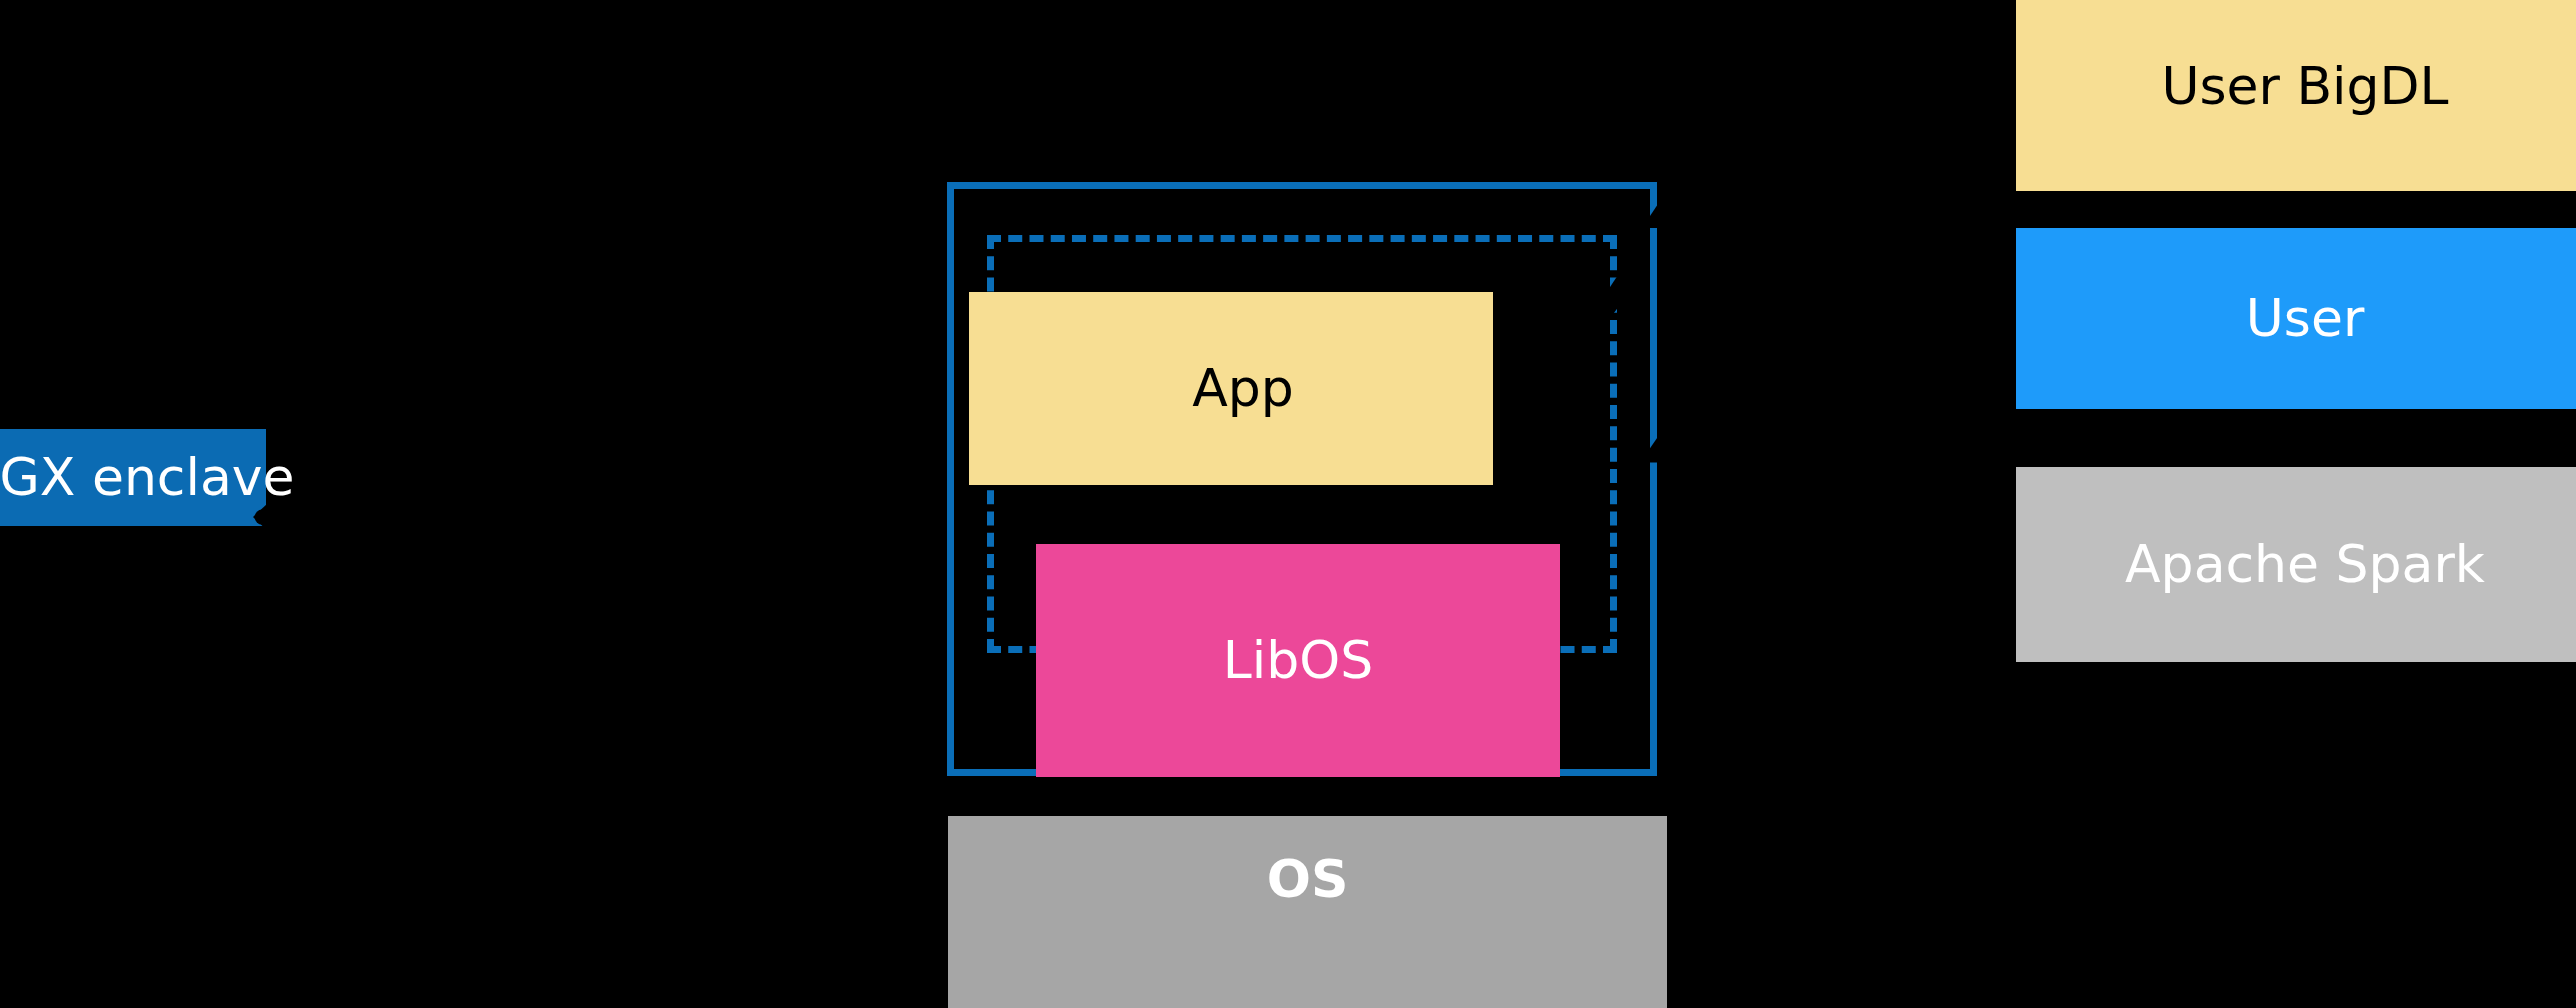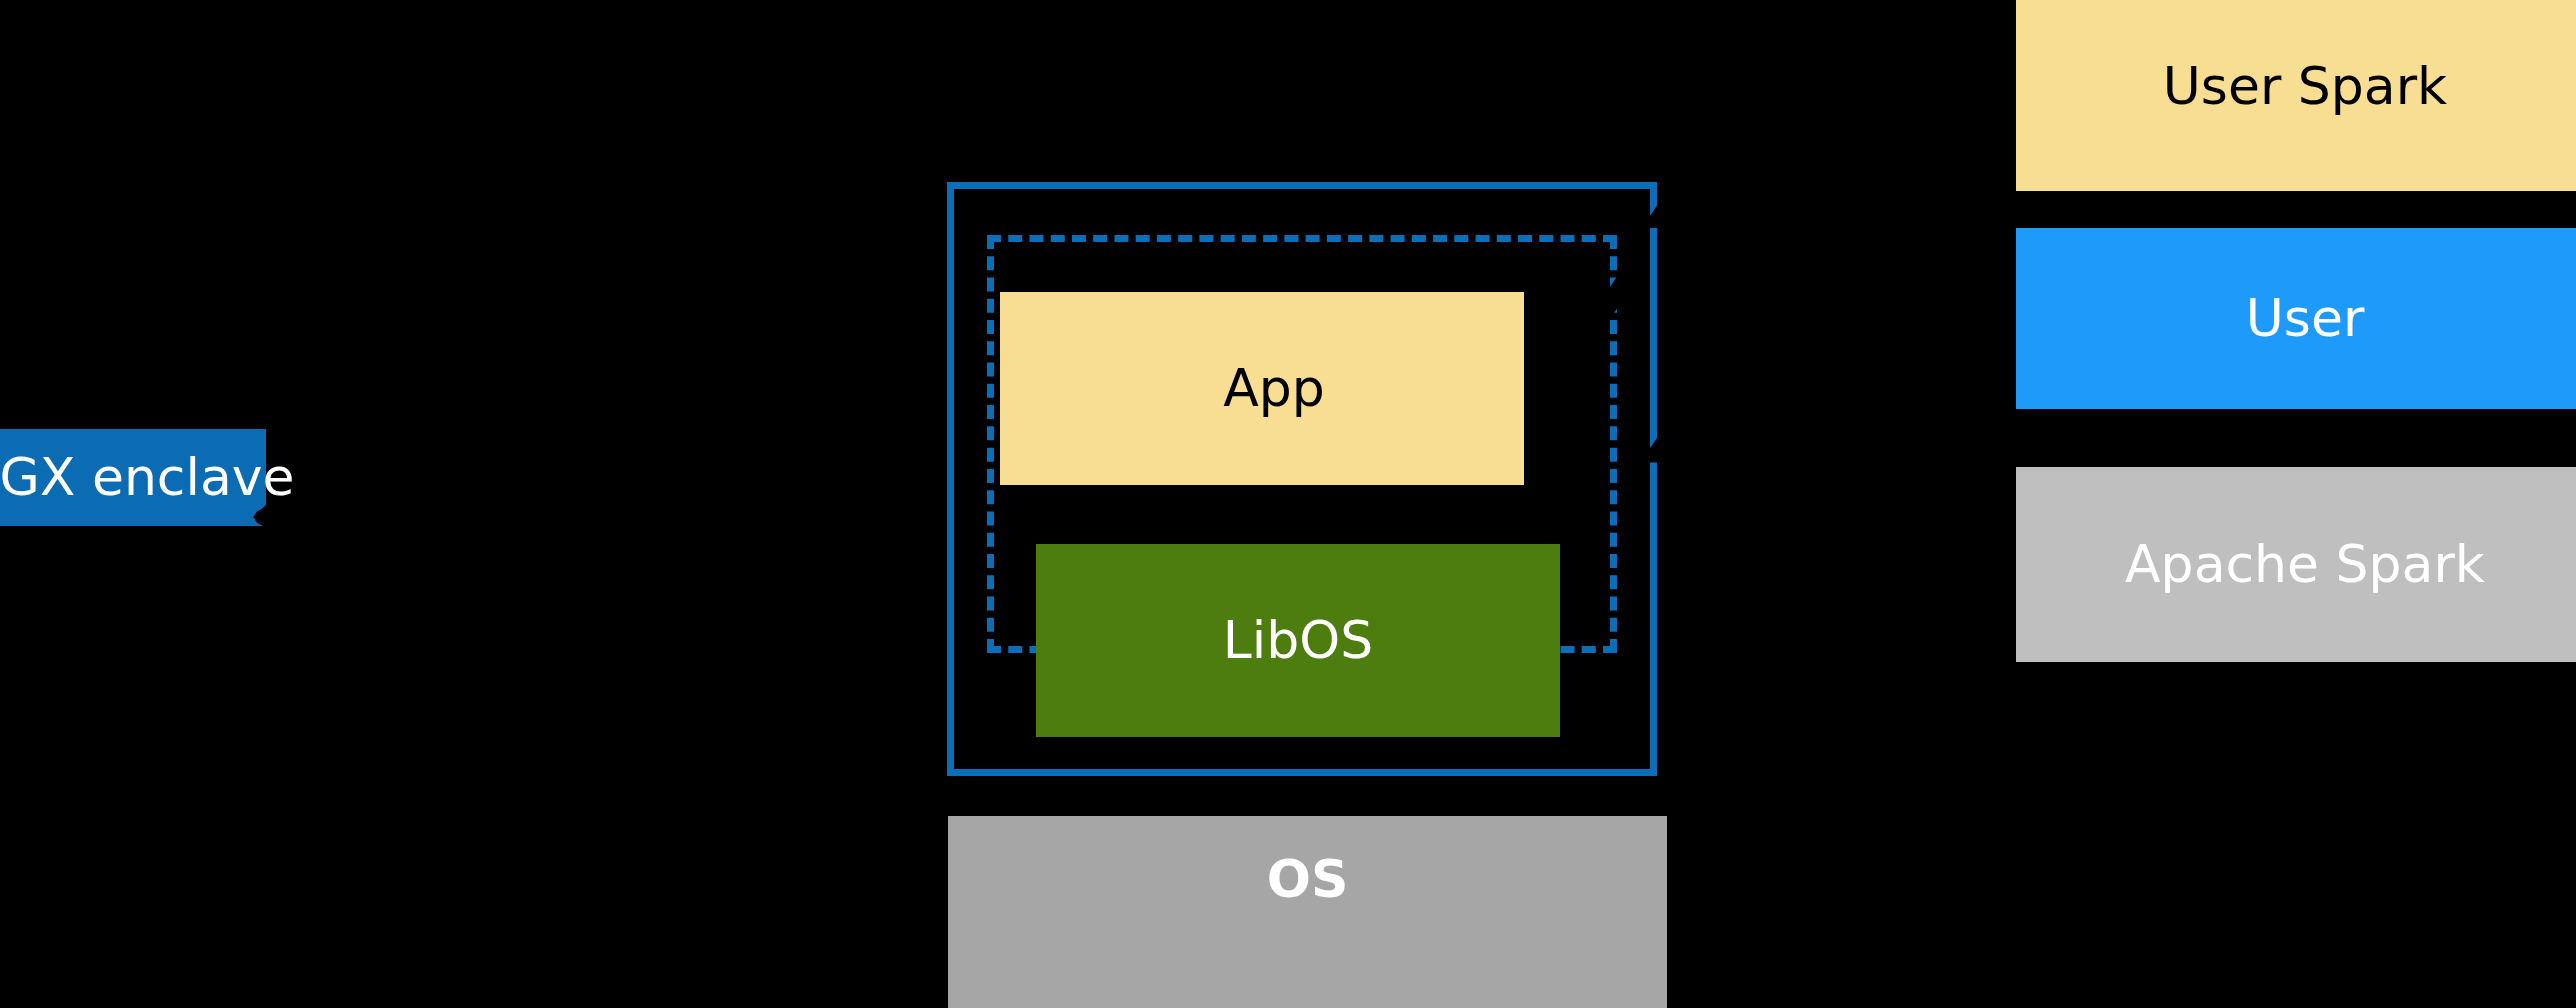--- a/index.html
+++ b/index.html
@@ -52,35 +52,35 @@
   }
   #enclave-dashed-frame {
     left: 987px;
     top: 235px;
     width: 630px;
     height: 418px;
     border: 7.5px dashed #0A6EB8;
     background: transparent;
   }
   #app-box {
-    left: 1000px;
+    left: 969px;
     top: 292px;
     width: 524px;
     height: 193px;
     background: #F7DE93;
     color: #000000;
     font-size: 52px;
     padding-left: 24px;
   }
   #libos-box {
     left: 1036px;
     top: 544px;
     width: 524px;
-    height: 193px;
-    background: #4d7c0f;
+    height: 233px;
+    background: #ec4899;
     color: #FFFFFF;
     font-size: 52px;
   }
   #os-box {
     left: 948px;
     top: 816px;
     width: 719px;
     height: 209px;
     background: #A6A6A6;
     color: #FFFFFF;
@@ -146,21 +146,21 @@
 
   <div class="box" id="libos-box">
     <span>LibOS</span>
   </div>
 
   <div class="box" id="os-box">
     <span>OS</span>
   </div>
 
   <div class="box" id="user-apps-box">
-    <span>User Spark</span>
+    <span>User BigDL</span>
   </div>
 
   <div class="box" id="bigdl-box">
     <span>User</span>
   </div>
 
   <div class="box" id="apache-spark-box">
     <span>Apache Spark</span>
   </div>
 

